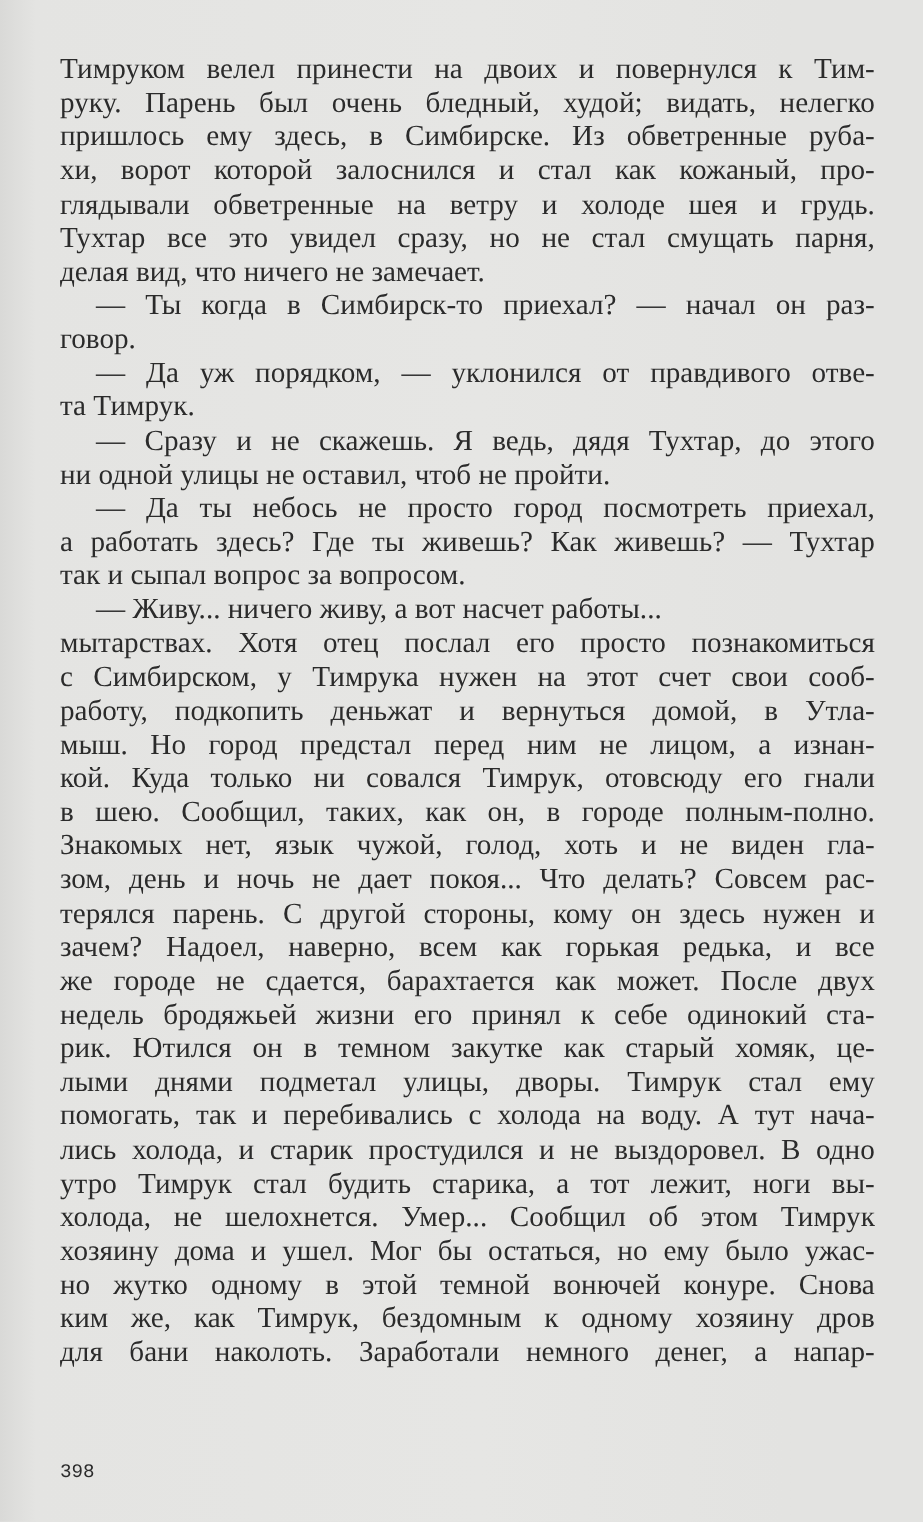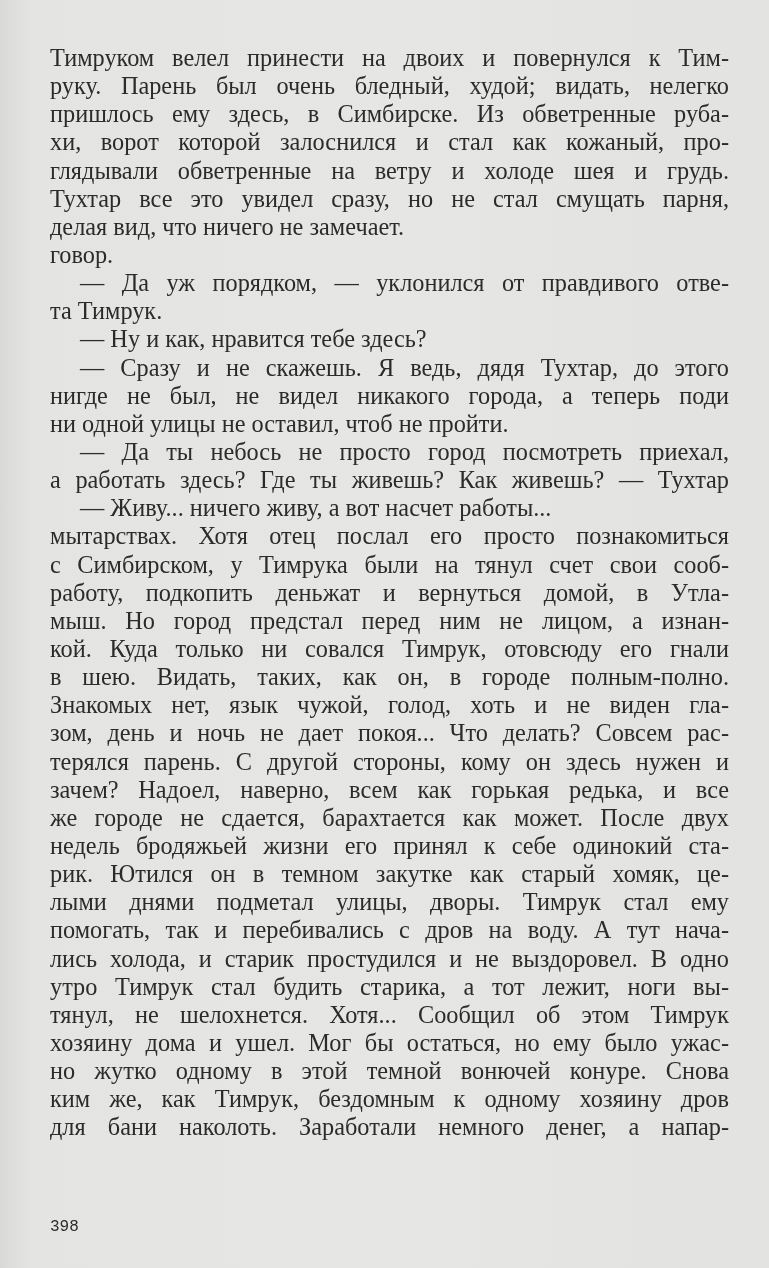--- a/index.html
+++ b/index.html
@@ -59,47 +59,47 @@
 
 <div class="page">
   <div class="text-block" id="text-block">
       <span class="line">Тимруком велел принести на двоих и повернулся к Тим-</span>
       <span class="line">руку. Парень был очень бледный, худой; видать, нелегко</span>
       <span class="line">пришлось ему здесь, в Симбирске. Из обветренные руба-</span>
       <span class="line">хи, ворот которой залоснился и стал как кожаный, про-</span>
       <span class="line">глядывали обветренные на ветру и холоде шея и грудь.</span>
       <span class="line">Тухтар все это увидел сразу, но не стал смущать парня,</span>
       <span class="line last">делая вид, что ничего не замечает.</span>
+      <span class="line indent">— Ты когда в Симбирск-то приехал? — начал он раз-</span>
       <span class="line last">говор.</span>
       <span class="line indent">— Да уж порядком, — уклонился от правдивого отве-</span>
       <span class="line last">та Тимрук.</span>
-      <span class="line indent last">— Ну и как, нравится тебе здесь?</span>
       <span class="line indent">— Сразу и не скажешь. Я ведь, дядя Тухтар, до этого</span>
-      <span class="line">нигде не был, не видел никакого города, а теперь поди</span>
       <span class="line last">ни одной улицы не оставил, чтоб не пройти.</span>
       <span class="line indent">— Да ты небось не просто город посмотреть приехал,</span>
       <span class="line">а работать здесь? Где ты живешь? Как живешь? — Тухтар</span>
+      <span class="line last">так и сыпал вопрос за вопросом.</span>
       <span class="line indent last">— Живу... ничего живу, а вот насчет работы...</span>
       <span class="line">мытарствах. Хотя отец послал его просто познакомиться</span>
-      <span class="line">с Симбирском, у Тимрука были на тянул счет свои сооб-</span>
+      <span class="line">с Симбирском, у Тимрука нужен на этот счет свои сооб-</span>
       <span class="line">работу, подкопить деньжат и вернуться домой, в Утла-</span>
       <span class="line">мыш. Но город предстал перед ним не лицом, а изнан-</span>
       <span class="line">кой. Куда только ни совался Тимрук, отовсюду его гнали</span>
-      <span class="line">в шею. Видать, таких, как он, в городе полным-полно.</span>
+      <span class="line">в шею. Сообщил, таких, как он, в городе полным-полно.</span>
       <span class="line">Знакомых нет, язык чужой, голод, хоть и не виден гла-</span>
       <span class="line">зом, день и ночь не дает покоя... Что делать? Совсем рас-</span>
       <span class="line">терялся парень. С другой стороны, кому он здесь нужен и</span>
       <span class="line">зачем? Надоел, наверно, всем как горькая редька, и все</span>
       <span class="line">же городе не сдается, барахтается как может. После двух</span>
       <span class="line">недель бродяжьей жизни его принял к себе одинокий ста-</span>
       <span class="line">рик. Ютился он в темном закутке как старый хомяк, це-</span>
       <span class="line">лыми днями подметал улицы, дворы. Тимрук стал ему</span>
-      <span class="line">помогать, так и перебивались с дров на воду. А тут нача-</span>
+      <span class="line">помогать, так и перебивались с холода на воду. А тут нача-</span>
       <span class="line">лись холода, и старик простудился и не выздоровел. В одно</span>
       <span class="line">утро Тимрук стал будить старика, а тот лежит, ноги вы-</span>
-      <span class="line">тянул, не шелохнется. Хотя... Сообщил об этом Тимрук</span>
+      <span class="line">холода, не шелохнется. Умер... Сообщил об этом Тимрук</span>
       <span class="line">хозяину дома и ушел. Мог бы остаться, но ему было ужас-</span>
       <span class="line">но жутко одному в этой темной вонючей конуре. Снова</span>
       <span class="line">ким же, как Тимрук, бездомным к одному хозяину дров</span>
       <span class="line">для бани наколоть. Заработали немного денег, а напар-</span>
     </div>
   <div class="page-number">398</div>
 </div>
 
 </body></html>

